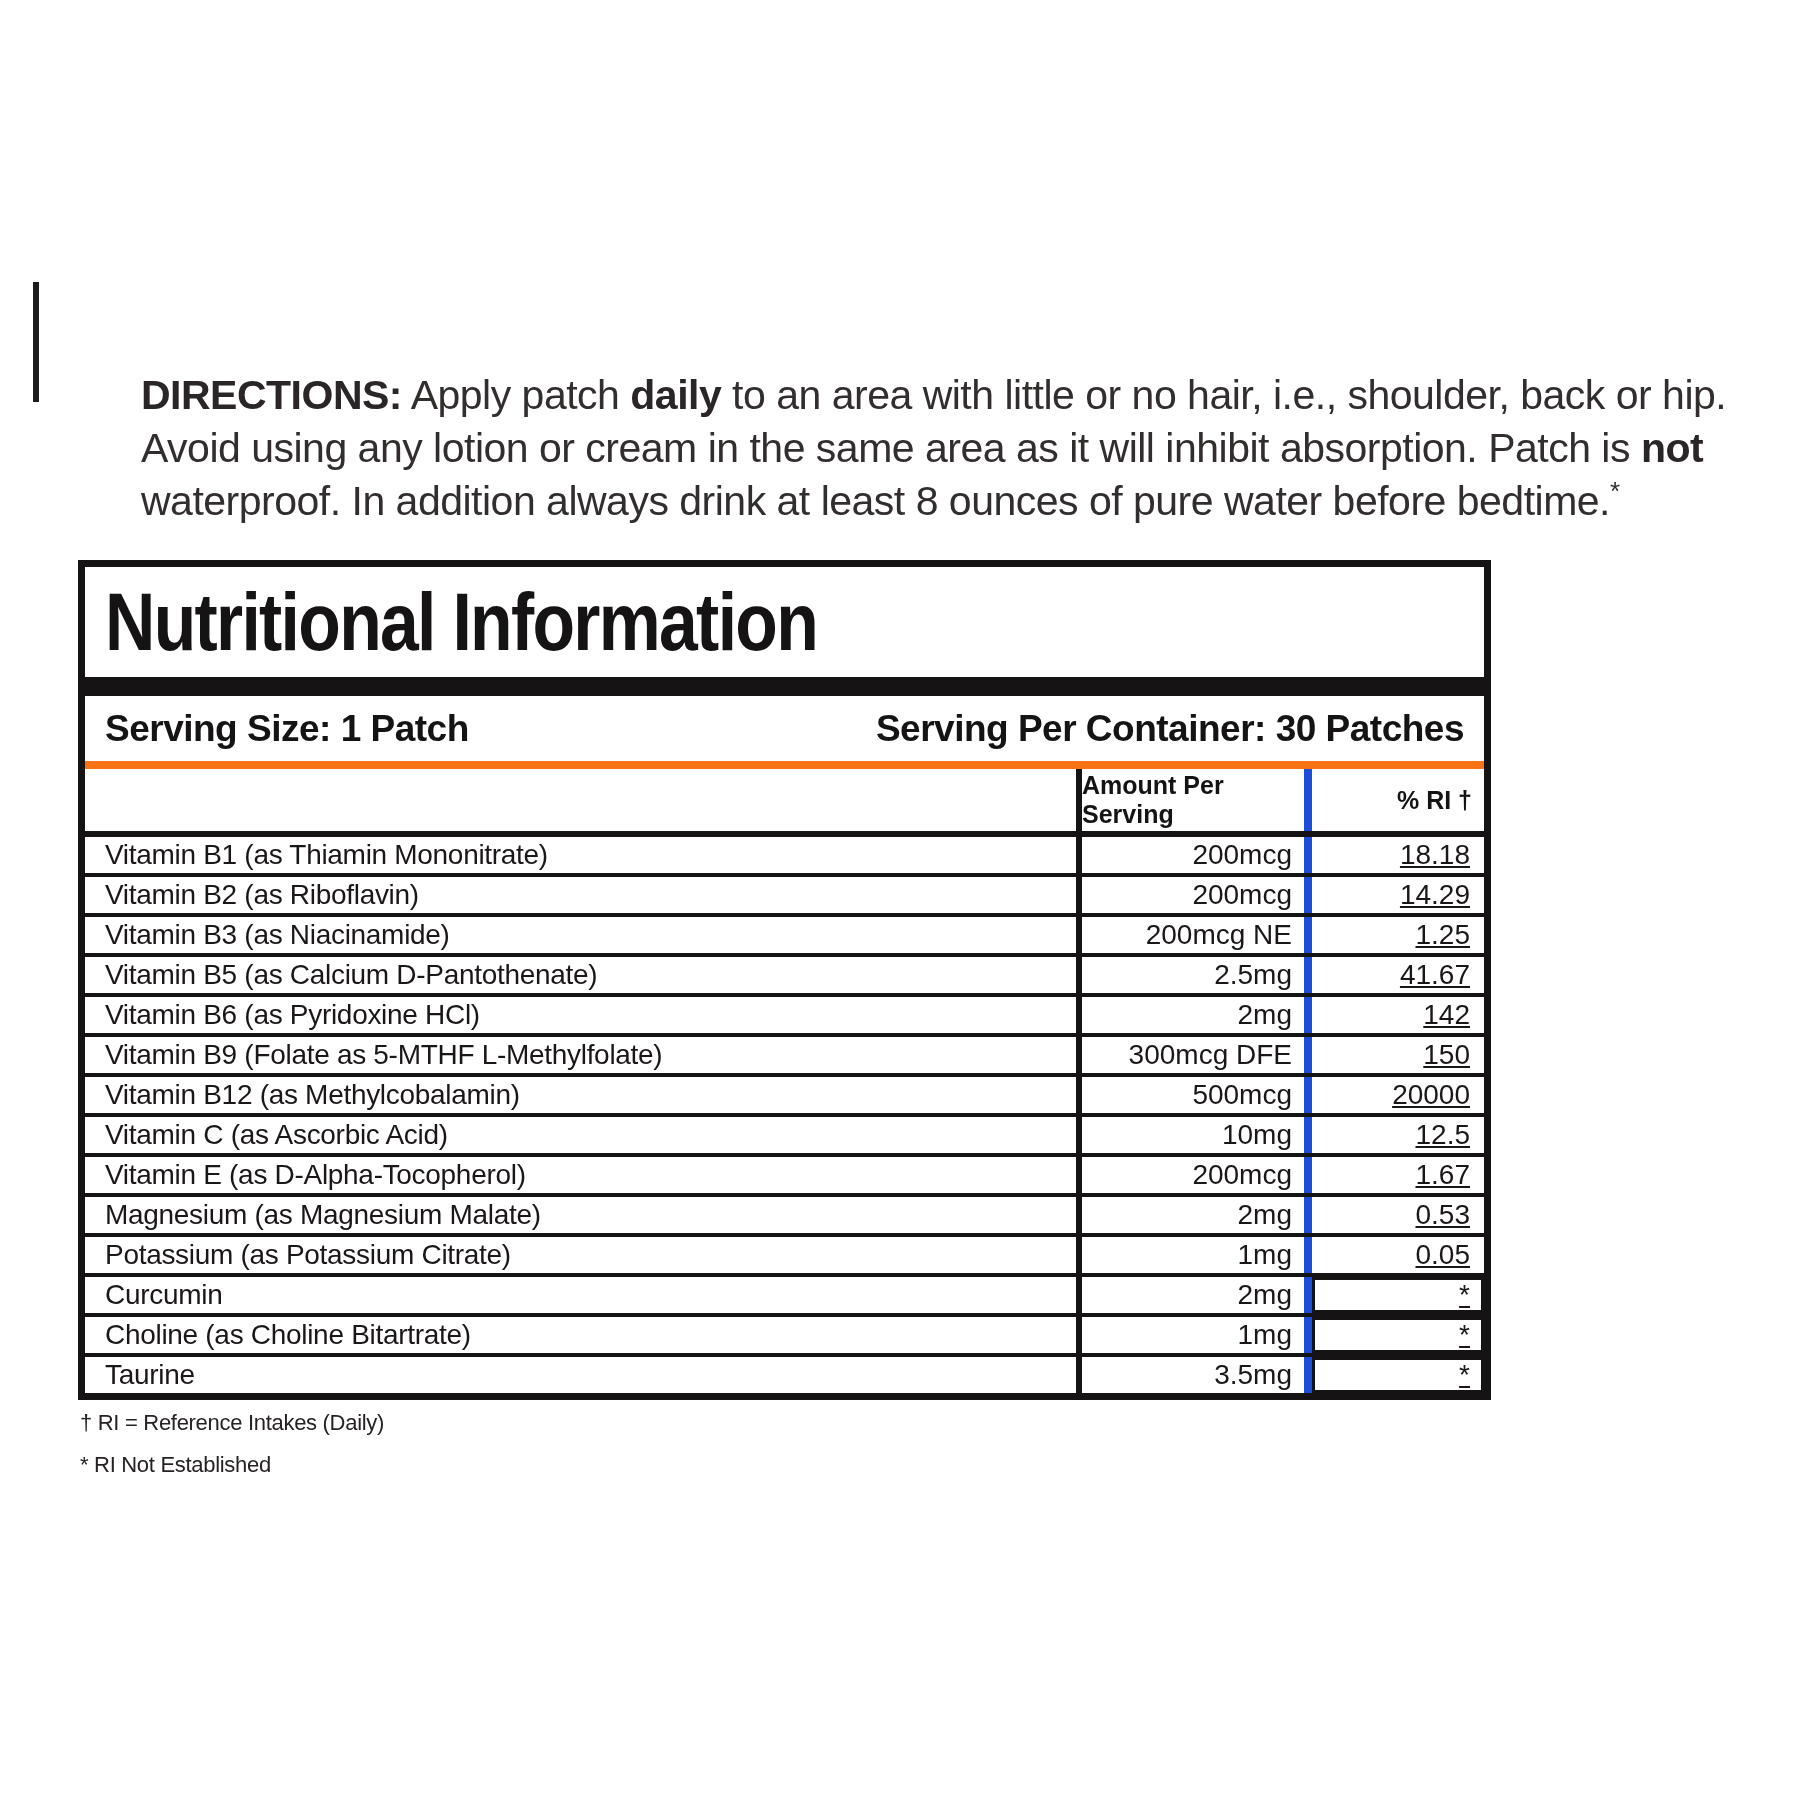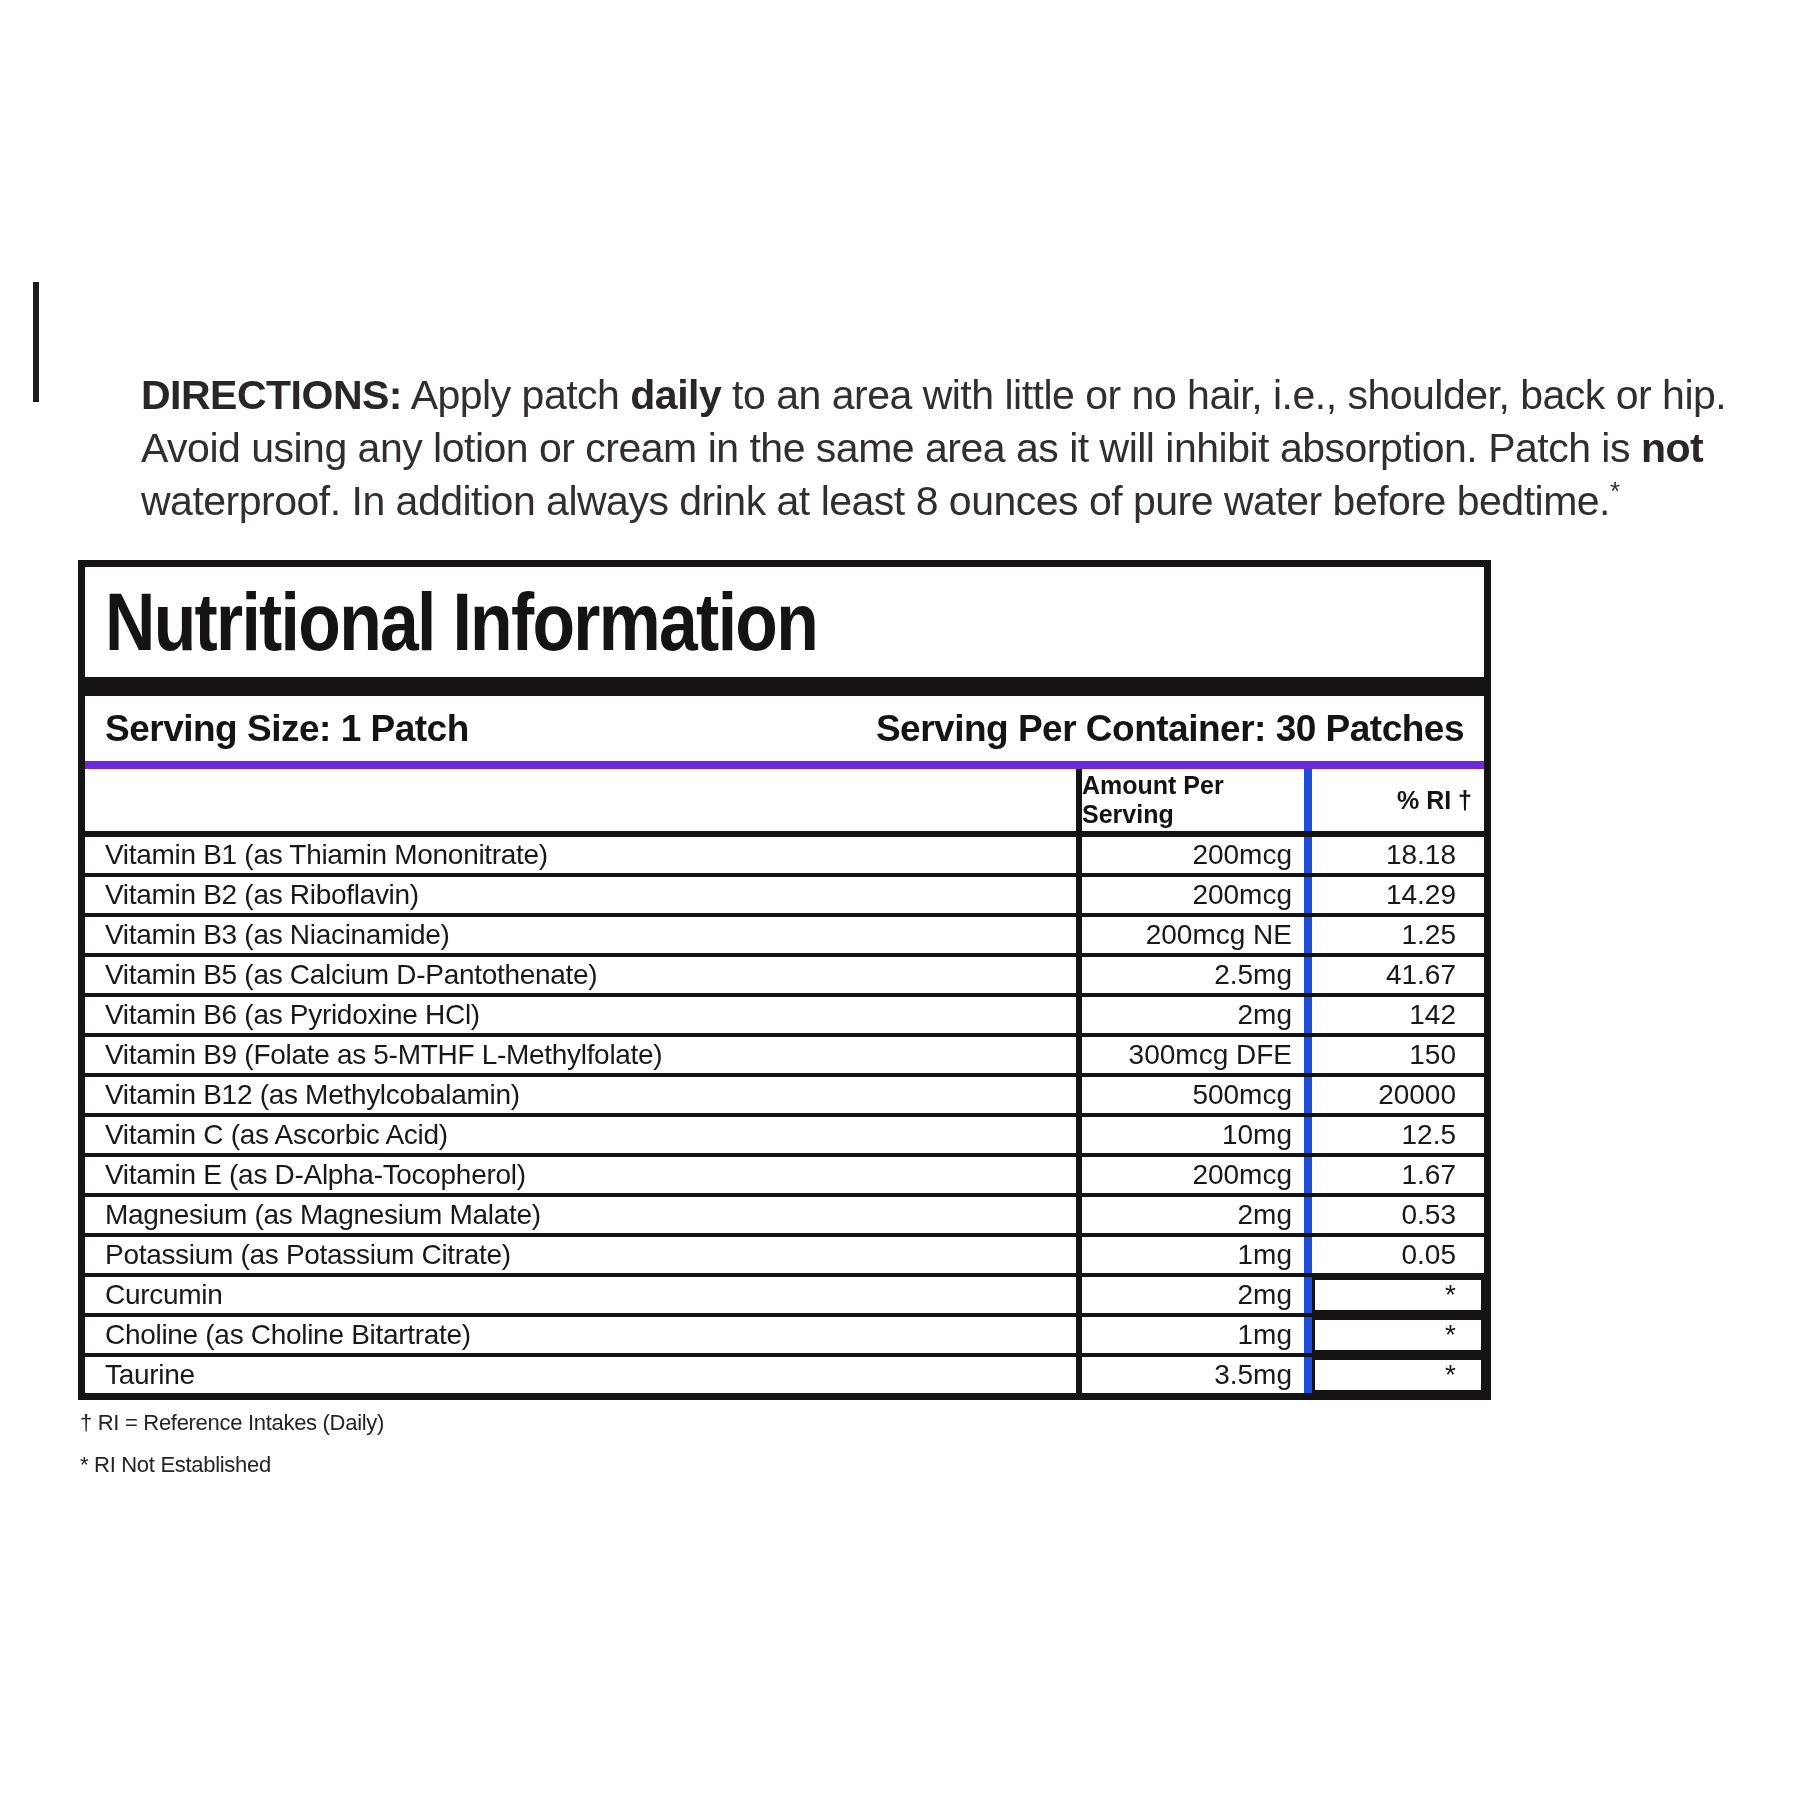--- a/index.html
+++ b/index.html
@@ -37,41 +37,41 @@
   }
   .panel-title{
     font-size:82px;font-weight:bold;letter-spacing:-2px;
     transform:scaleX(0.85);transform-origin:left center;
     white-space:nowrap;color:#151314;
   }
   .thick-bar{height:19px;background:#151314;flex:none;}
   .serving-row{
     height:65px;flex:none;display:flex;align-items:center;
     justify-content:space-between;padding:0 20px;
-    border-bottom:8px solid #6d28d9;
+    border-bottom:8px solid #f97316;
     font-size:37px;font-weight:bold;letter-spacing:-0.5px;color:#151314;
   }
   .hdr-row{
     height:62px;flex:none;display:flex;align-items:stretch;
     border-bottom:6px solid #151314;
   }
   .hdr-name{flex:1;}
   .col-amount{width:228px;flex:none;border-left:6px solid #151314;box-sizing:border-box;}
   .col-ri{width:180px;flex:none;border-left:8px solid #1d4ed8;box-sizing:border-box;}
   .hdr-cell{
     display:flex;align-items:center;justify-content:flex-end;
     padding-right:12px;font-size:25px;font-weight:bold;color:#151314;
   }
   .rows{flex:1;display:flex;flex-direction:column;}
   .t-row{flex:1;display:flex;align-items:stretch;border-top:4px solid #151314;}
   .t-row:first-child{border-top:none;}
   .cell{display:flex;align-items:center;font-size:28px;color:#1b1718;}
   .cell-name{flex:1;padding-left:20px;letter-spacing:-0.3px;}
   .cell-amount{justify-content:flex-end;padding-right:12px;}
-  .cell-ri{justify-content:flex-end;padding-right:28px;}
+  .cell-ri{justify-content:flex-end;padding-right:14px;text-decoration:underline;}
   .cell-ri.boxed{box-shadow:inset 0 0 0 3px #151314;}
   
   .footnotes{
     position:absolute;left:47px;top:1402px;
     font-size:22px;line-height:42px;color:#262223;letter-spacing:-0.3px;
   }
 </style>
 </head>
 <body>
 

